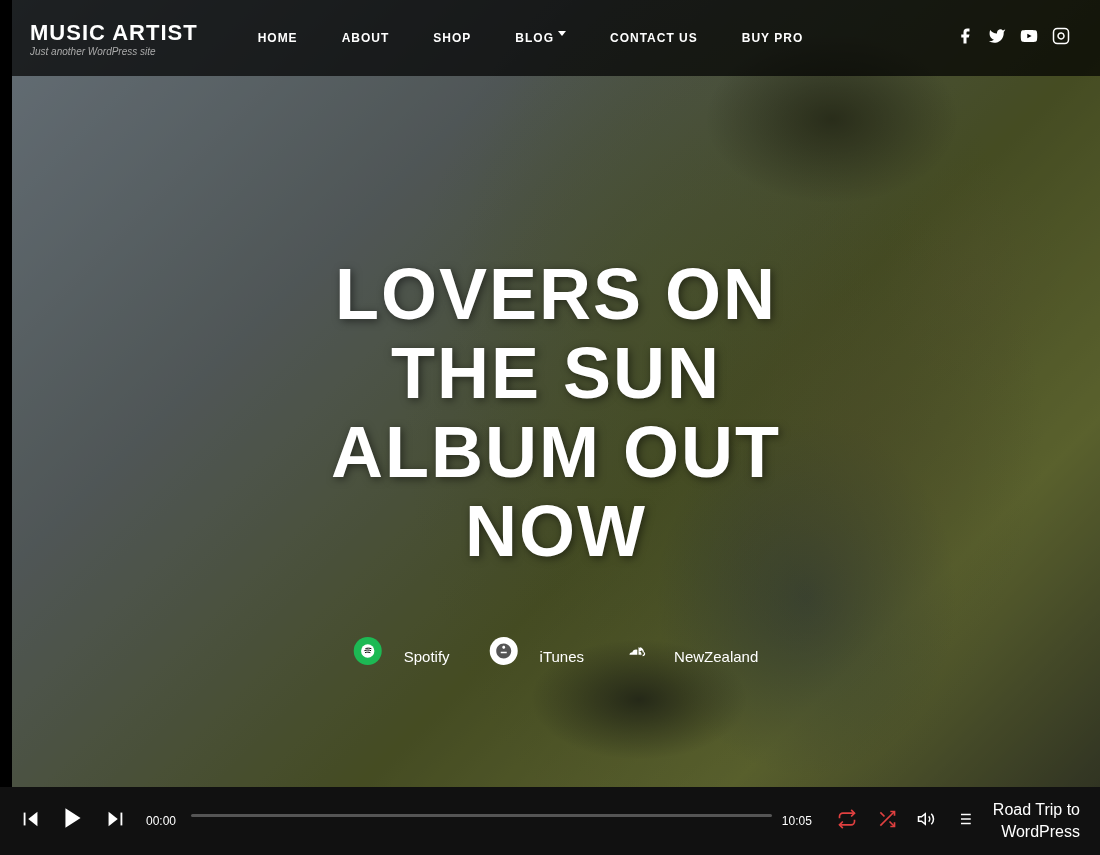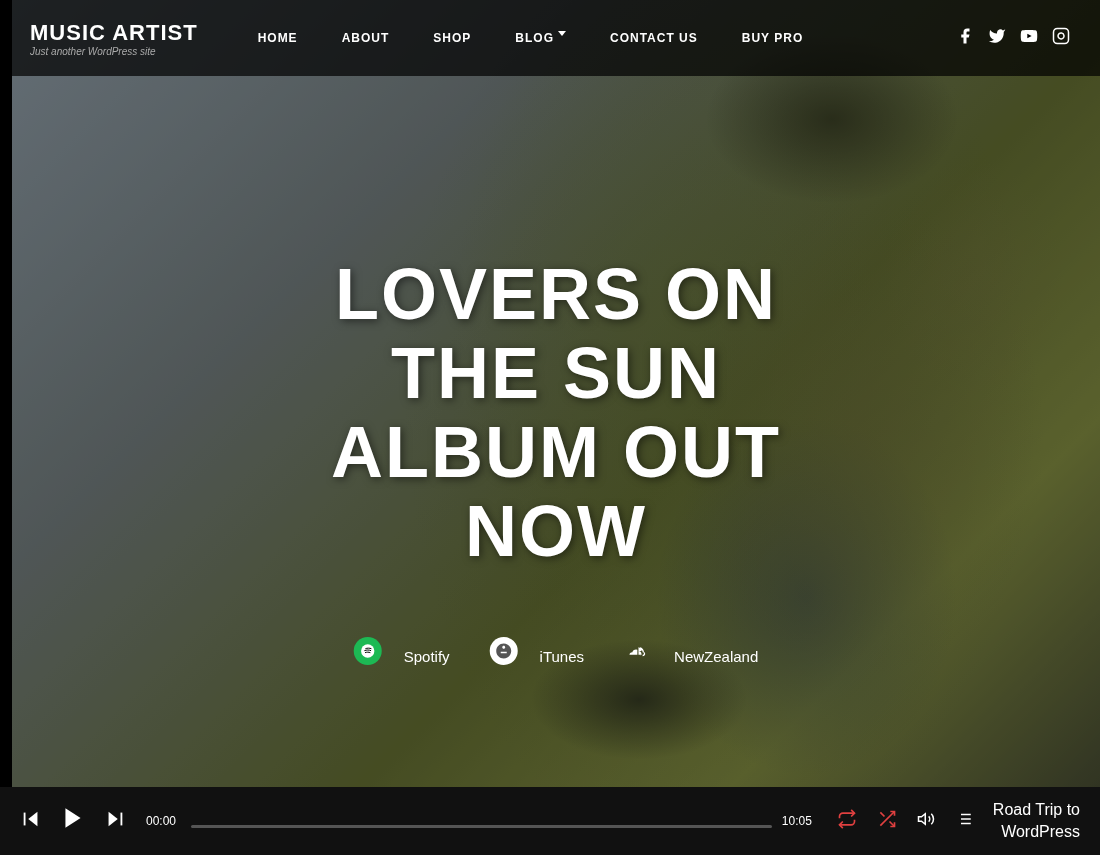--- a/index.html
+++ b/index.html
@@ -184,21 +184,21 @@
       font-size: 18px;
       cursor: pointer;
       background: none;
       border: none;
     }
     #play-btn {
       font-size: 22px;
     }
     #time-area {
       display: flex;
-      align-items: flex-end;
+      align-items: flex-start;
       gap: 10px;
       flex: 1;
     }
     .time-label {
       color: #fff;
       font-size: 12px;
       min-width: 35px;
     }
     #progress-bar {
       flex: 1;

